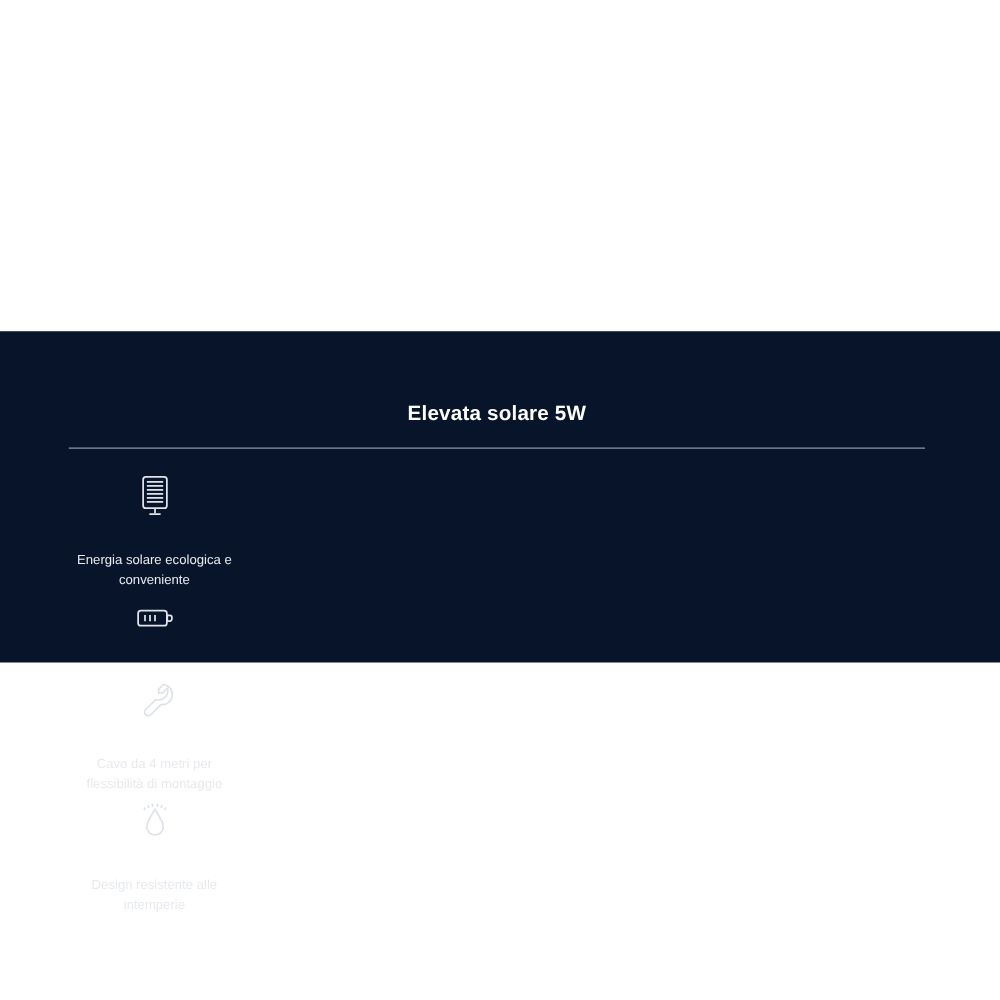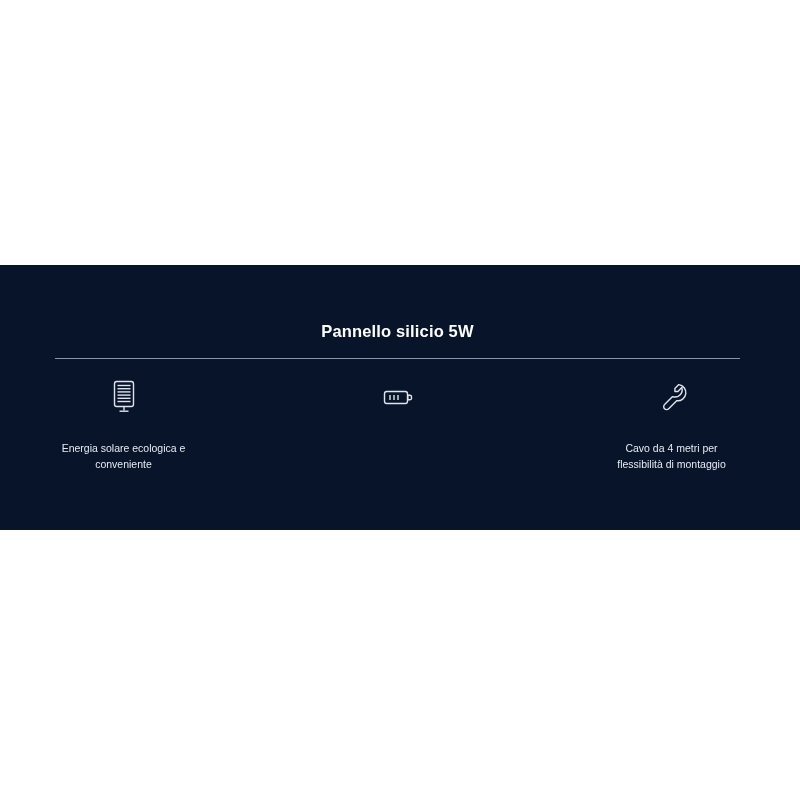--- a/index.html
+++ b/index.html
@@ -56,21 +56,21 @@
     width: 685px;
     height: 1px;
     background: #8a95a5;
   }
   .features {
     position: absolute;
     left: 0;
     top: 110px;
     width: 685px;
     display: flex;
-    flex-direction: row;
+    flex-direction: column;
     align-items: flex-start;
     justify-content: space-between;
   }
   .feature {
     width: 137px;
     display: flex;
     flex-direction: column;
     align-items: center;
   }
   .feature-icon {
@@ -95,21 +95,21 @@
   }
 </style>
 </head>
 <body>
 
 <div class="page">
 
   <section class="feature-banner">
     <div class="banner-inner">
 
-      <h2 class="banner-title">Pannello silicio 5W</h2>
+      <h2 class="banner-title">Elevata solare 5W</h2>
 
       <div class="divider"></div>
 
       <div class="features">
 
         <div class="feature">
           <span class="feature-icon">
             <svg width="30" height="34" viewBox="0 0 30 34" fill="none" stroke="#dfe4ea" stroke-width="1.4">
               <rect x="5.5" y="1.5" width="19" height="25" rx="2.2"></rect>
               <line x1="8.5" y1="5.5" x2="21.5" y2="5.5"></line>
@@ -140,18 +140,32 @@
 
         <div class="feature">
           <span class="feature-icon">
             <svg width="32" height="32" viewBox="0 0 32 32" fill="none" stroke="#dfe4ea" stroke-width="1.4" stroke-linejoin="round" stroke-linecap="round">
               <path d="M22.8 3.6 l-3.9 3.9 l0 3.0 l3.0 0 l3.9 -3.9 a7.2 7.2 0 0 1 -9.2 9.0 l-8.0 8.0 a2.9 2.9 0 1 0 4.1 4.1 l8.0 -8.0 a7.2 7.2 0 0 0 2.1 -16.1 z"></path>
             </svg>
           </span>
           <div class="feature-label">Cavo da 4 metri per flessibilità di montaggio</div>
         </div>
 
+        <div class="feature">
+          <span class="feature-icon">
+            <svg width="34" height="34" viewBox="0 0 34 34" fill="none" stroke="#dfe4ea" stroke-width="1.4" stroke-linecap="round">
+              <path d="M17 7.5 C13.2 13.6 10.4 17.6 10.4 21.4 a6.6 6.6 0 0 0 13.2 0 C23.6 17.6 20.8 13.6 17 7.5 z"></path>
+              <line x1="8.4" y1="6.4" x2="9.1" y2="7.6"></line>
+              <line x1="11.6" y1="4.6" x2="12.0" y2="5.9"></line>
+              <line x1="14.8" y1="3.6" x2="15.0" y2="5.0"></line>
+              <line x1="19.2" y1="3.6" x2="19.0" y2="5.0"></line>
+              <line x1="22.4" y1="4.6" x2="22.0" y2="5.9"></line>
+              <line x1="25.6" y1="6.4" x2="24.9" y2="7.6"></line>
+            </svg>
+          </span>
+          <div class="feature-label">Design resistente alle intemperie</div>
+        </div>
 
       </div>
     </div>
   </section>
 
 </div>
 
 </body></html>

